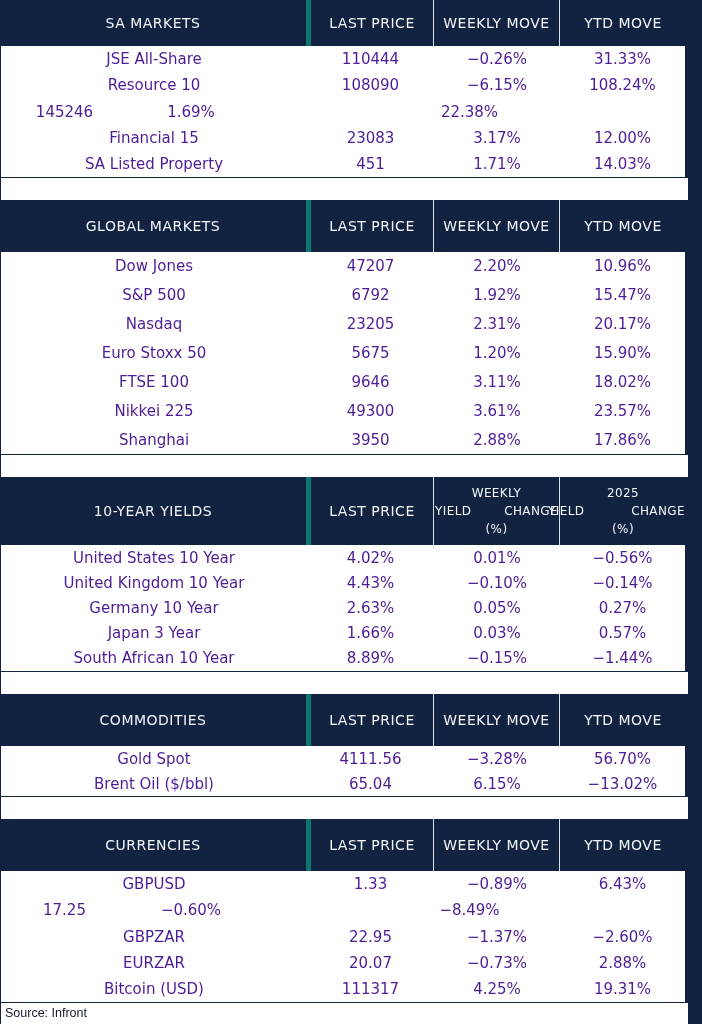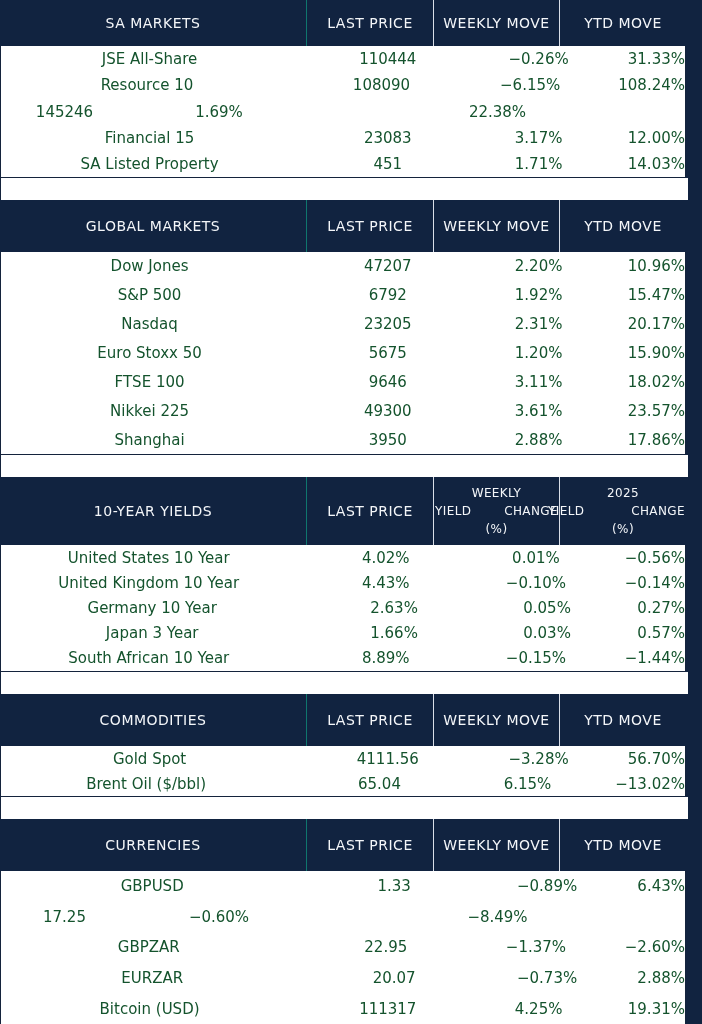--- a/index.html
+++ b/index.html
@@ -23,21 +23,21 @@
     letter-spacing: 0.5px;
   }
   .s-sa .header { height: 46px; }
   .s-yields .header { height: 68px; }
 
   .h-col {
     display: flex; align-items: center; justify-content: center;
     text-align: center;
   }
   .h-name { width: 306px; }
-  .h-c2 { width: 127px; border-left: 1px solid #0f766e; text-align: center; }
+  .h-c2 { width: 127px; border-left: 5px solid #0f766e; text-align: center; }
   .h-c3 { width: 126px; border-left: 1px solid #d9dee8; }
   .h-c4 { flex: 1; border-left: 1px solid #d9dee8; }
 
   .h-col.multi {
     flex-direction: column; justify-content: center;
     font-size: 12px; line-height: 18px; letter-spacing: 0.4px;
     overflow: visible;
     align-items: flex-end;
   }
   .h-col.multi .hl { width: 100%; text-align: center; }
@@ -52,23 +52,23 @@
     background: #ffffff;
     border-left: 1px solid #14233c;
     border-right: 1px solid #14233c;
     border-bottom: 1px solid #14233c;
     display: flex; flex-direction: column;
   }
   .s-sa .rows { height: 132px; }
   .s-global .rows { height: 203px; }
   .s-yields .rows { height: 127px; }
   .s-commodities .rows { height: 51px; }
-  .s-currencies .rows { height: 154px; }
-
-  .row { flex: 1; display: flex; align-items: center; color: #14532d; font-size: 15px; gap: 28px; }
+  .s-currencies .rows { height: 132px; }
+
+  .row { flex: 1; display: flex; align-items: center; color: #4c1d95; font-size: 15px; }
   .cell { text-align: center; }
   .c0 { width: 306px; }
   .c1 { width: 127px; }
   .c2 { width: 126px; }
   .c3 { flex: 1; }
 
   .gap {
     height: 22px; width: 688px;
     background: #ffffff;
     border-left: 1px solid #14233c;

